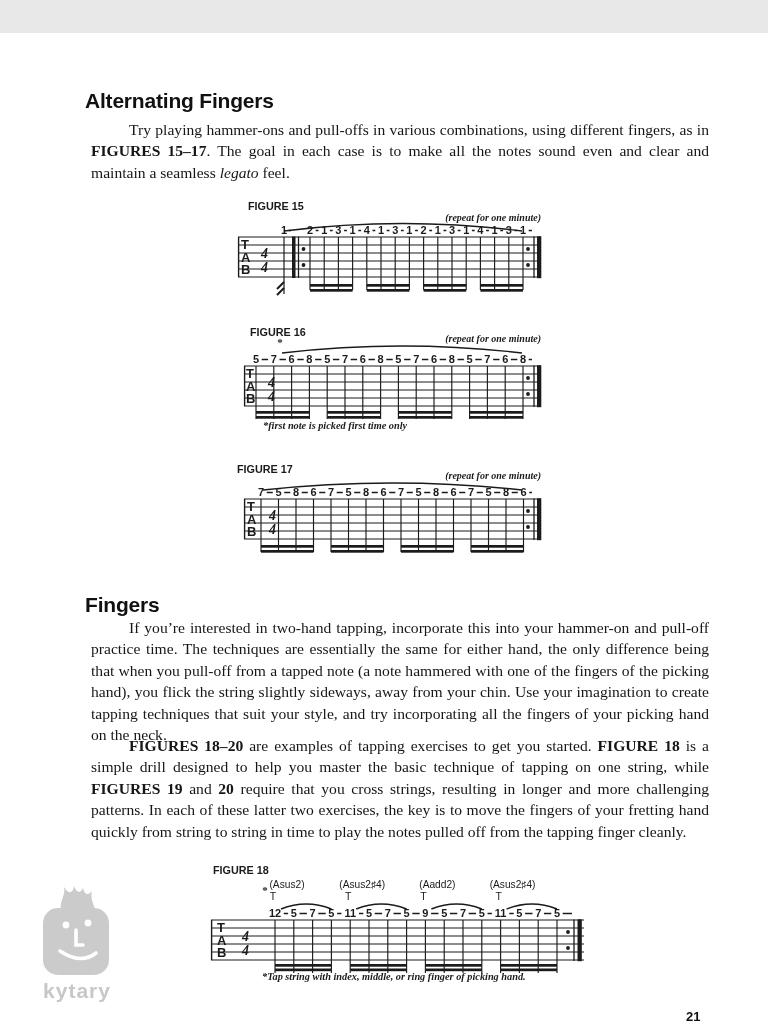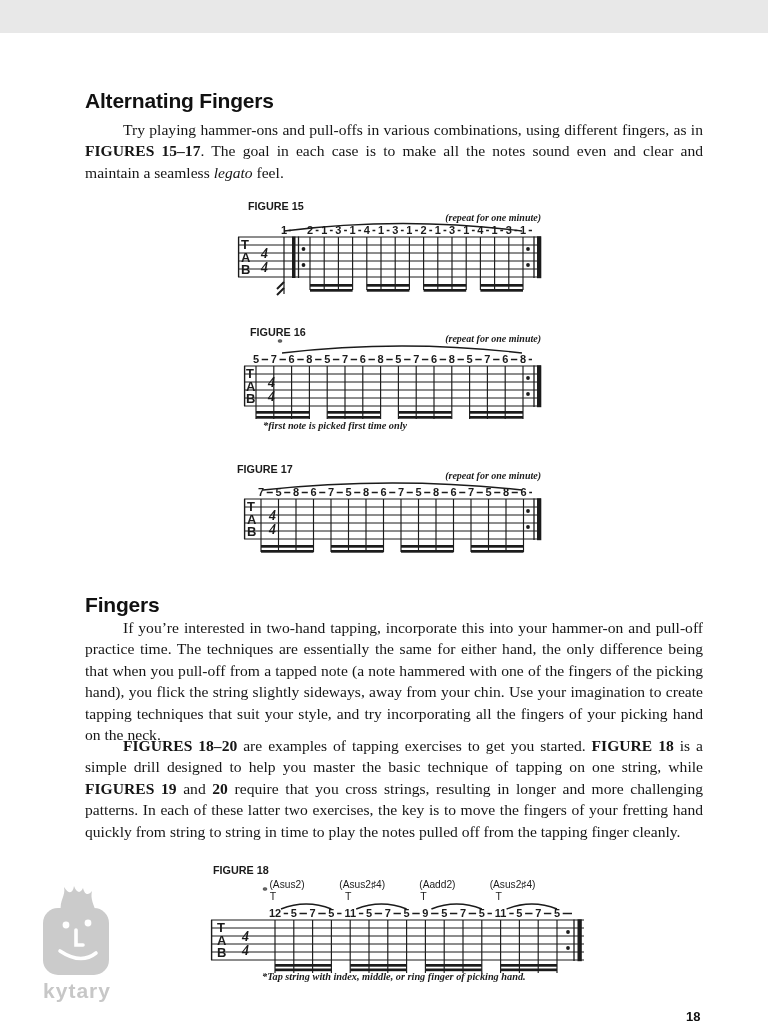--- a/index.html
+++ b/index.html
@@ -1,20 +1,20 @@
 <!DOCTYPE html>
 <html><head>
 <meta charset="utf-8">
 <style>
   html,body{margin:0;padding:0;background:#e8e8e8;}
   .page{position:relative;width:768px;height:1024px;background:#ffffff;overflow:hidden;
         font-family:"Liberation Serif",serif;color:#1a1a1a;margin-top:33px;}
   .h{position:absolute;left:85px;font:bold 21px "Liberation Sans",sans-serif;
      color:#111;letter-spacing:-0.2px;white-space:nowrap;}
-  .para{position:absolute;left:85px;width:618px;font:15.6px/21.4px "Liberation Serif",serif;
+  .para{position:absolute;left:91px;width:618px;font:15.6px/21.4px "Liberation Serif",serif;
         color:#161616;text-align:justify;text-indent:38px;}
   .para span{white-space:normal;}
   .fig-svg{position:absolute;}
   .pagenum{position:absolute;top:976px;left:686px;font:bold 13px "Liberation Sans",sans-serif;color:#111;}
   .wm{position:absolute;left:36px;top:850px;}
 </style>
 </head>
 <body>
 
 <div class="page">
@@ -366,14 +366,14 @@
   <svg class="wm" width="110" height="125" viewBox="0 0 110 125">
     <path fill="#cbcbcb" d="M25,29 C23,17 30,13 28,4 C33,12 37,10 38,3 C41,11 45,10 47,5 C49,13 53,12 56,8 C54,16 58,22 60,29 Z"></path>
     <rect x="7" y="25" width="66" height="67" rx="15" fill="#cbcbcb"></rect>
     <circle cx="30" cy="42" r="3.4" fill="#ffffff"></circle>
     <circle cx="52" cy="40" r="3.4" fill="#ffffff"></circle>
     <path d="M40,47 L40,62 L47,62" stroke="#ffffff" stroke-width="3.6" fill="none" stroke-linecap="round"></path>
     <path d="M24,68 Q45,82 60,70" stroke="#ffffff" stroke-width="3.6" fill="none" stroke-linecap="round"></path>
     <text x="41" y="115" text-anchor="middle" style="font:bold 21px 'Liberation Sans',sans-serif;fill:#c7c7c7;letter-spacing:1px">kytary</text>
   </svg>
 
-  <div class="pagenum">18</div>
+  <div class="pagenum">21</div>
 </div>
 
 </body></html>

